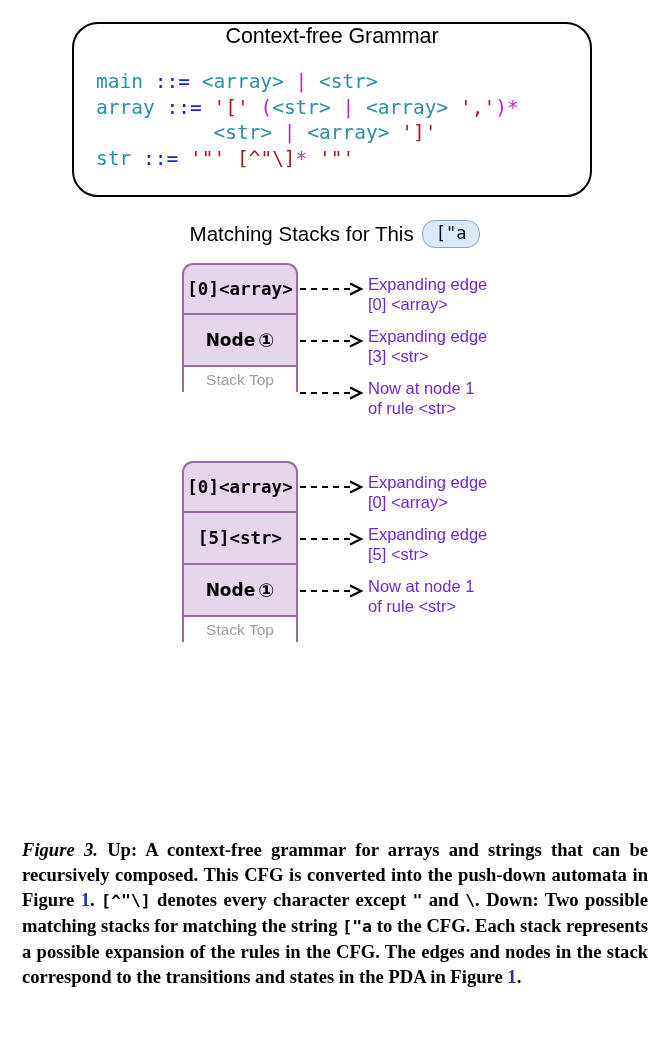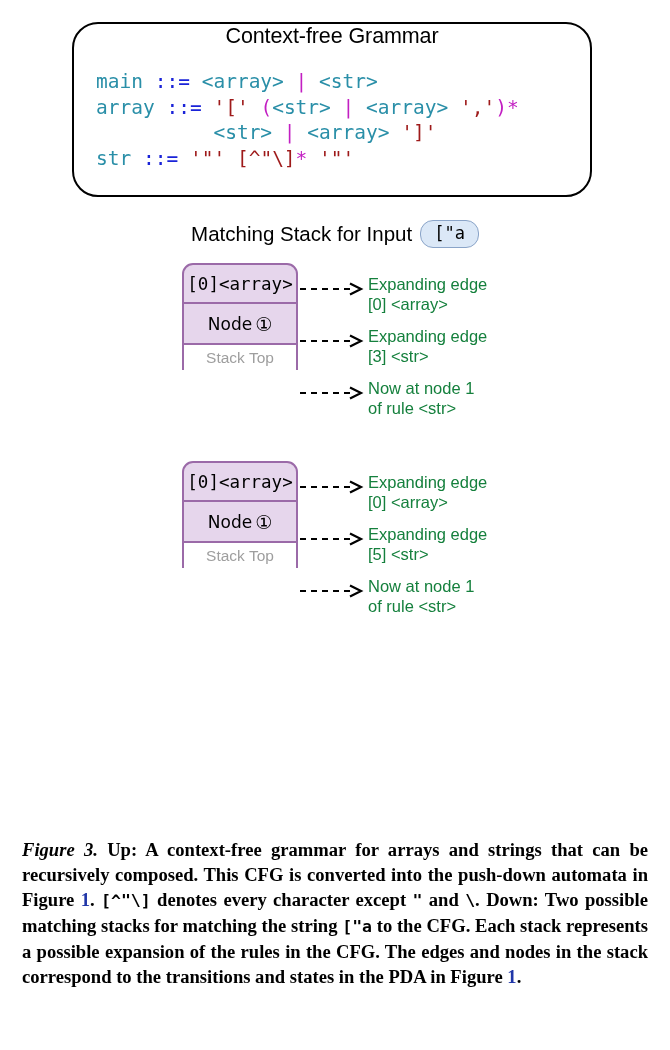--- a/index.html
+++ b/index.html
@@ -84,31 +84,32 @@
   .stack-group.first  { top: 263px; }
   .stack-group.second { top: 461px; }
 
   .stack {
     position: relative;
     width: 116px;
   }
   .cell {
     box-sizing: border-box;
     width: 116px;
-    height: 41px;
+    height: 52px;
     background: #e6d6ec;
     border-left: 2px solid #9b6aa8;
     border-right: 2px solid #9b6aa8;
     border-bottom: 2px solid #9b6aa8;
     display: flex;
     align-items: center;
     justify-content: center;
     font-family: "DejaVu Sans Mono", monospace;
     font-size: 17.5px;
     color: #000000;
+    font-weight: bold;
   }
   .cell.top {
     border-top: 2px solid #9b6aa8;
     border-top-left-radius: 11px;
     border-top-right-radius: 11px;
   }
   .cell .node-label {
     font-size: 17px;
     font-family: "DejaVu Sans", sans-serif;
   }
@@ -140,21 +141,21 @@
     height: 14px;
   }
   .arrow svg { display: block; }
 
   .annot {
     position: absolute;
     left: 186px;
     font-family: "Liberation Sans", sans-serif;
     font-size: 16.5px;
     line-height: 19.5px;
-    color: #15803d;
+    color: #6d28d9;
     white-space: nowrap;
   }
 
   
   .caption {
     position: absolute;
     left: 22px;
     top: 838px;
     width: 626px;
     font-family: "Liberation Serif", serif;
@@ -173,21 +174,21 @@
 </style>
 </head>
 <body>
 
 <div class="grammar-box">
   <div class="grammar-title">Context-free Grammar</div>
   <div class="grammar-code"><div><span class="nt">main </span><span class="op">::= </span><span class="nt">&lt;array&gt; </span><span class="alt">| </span><span class="nt">&lt;str&gt;</span></div><div><span class="nt">array </span><span class="op">::= </span><span class="lit">'[' </span><span class="alt">(</span><span class="nt">&lt;str&gt; </span><span class="alt">| </span><span class="nt">&lt;array&gt; </span><span class="lit">','</span><span class="alt">)*</span></div><div><span class="nt">          </span><span class="nt">&lt;str&gt; </span><span class="alt">| </span><span class="nt">&lt;array&gt; </span><span class="lit">']'</span></div><div><span class="nt">str </span><span class="op">::= </span><span class="lit">'"' </span><span class="lit">[^"\]</span><span class="alt">* </span><span class="lit">'"'</span></div></div>
 </div>
 
 <div class="stacks-header">
-  <span class="label">Matching Stack for Input</span><span class="input-badge">["a</span>
+  <span class="label">Matching Stacks for This</span><span class="input-badge">["a</span>
 </div>
 
 <div class="stack-group first">
   <div class="stack">
       <div class="cell top">
         <span>[0]&lt;array&gt;</span>
       </div>
       <div class="cell">
         <span class="node-label">Node</span>
         <span class="node-num">①</span>
@@ -225,20 +226,23 @@
       <div>of rule &lt;str&gt;</div>
     </div>
   </div>
 
 <div class="stack-group second">
   <div class="stack">
       <div class="cell top">
         <span>[0]&lt;array&gt;</span>
       </div>
       <div class="cell">
+        <span>[5]&lt;str&gt;</span>
+      </div>
+      <div class="cell">
         <span class="node-label">Node</span>
         <span class="node-num">①</span>
       </div>
       <div class="stack-top">Stack Top</div>
     </div>
 <div class="arrow" style="top: 19px;">
       <svg width="66" height="14" viewBox="0 0 66 14">
         <line x1="0" y1="7" x2="52" y2="7" stroke="#000" stroke-width="2.2" stroke-dasharray="6,5"></line>
         <path d="M50 1.5 L61 7 L50 12.5" fill="none" stroke="#000" stroke-width="2.2" stroke-linejoin="miter"></path>
       </svg>

